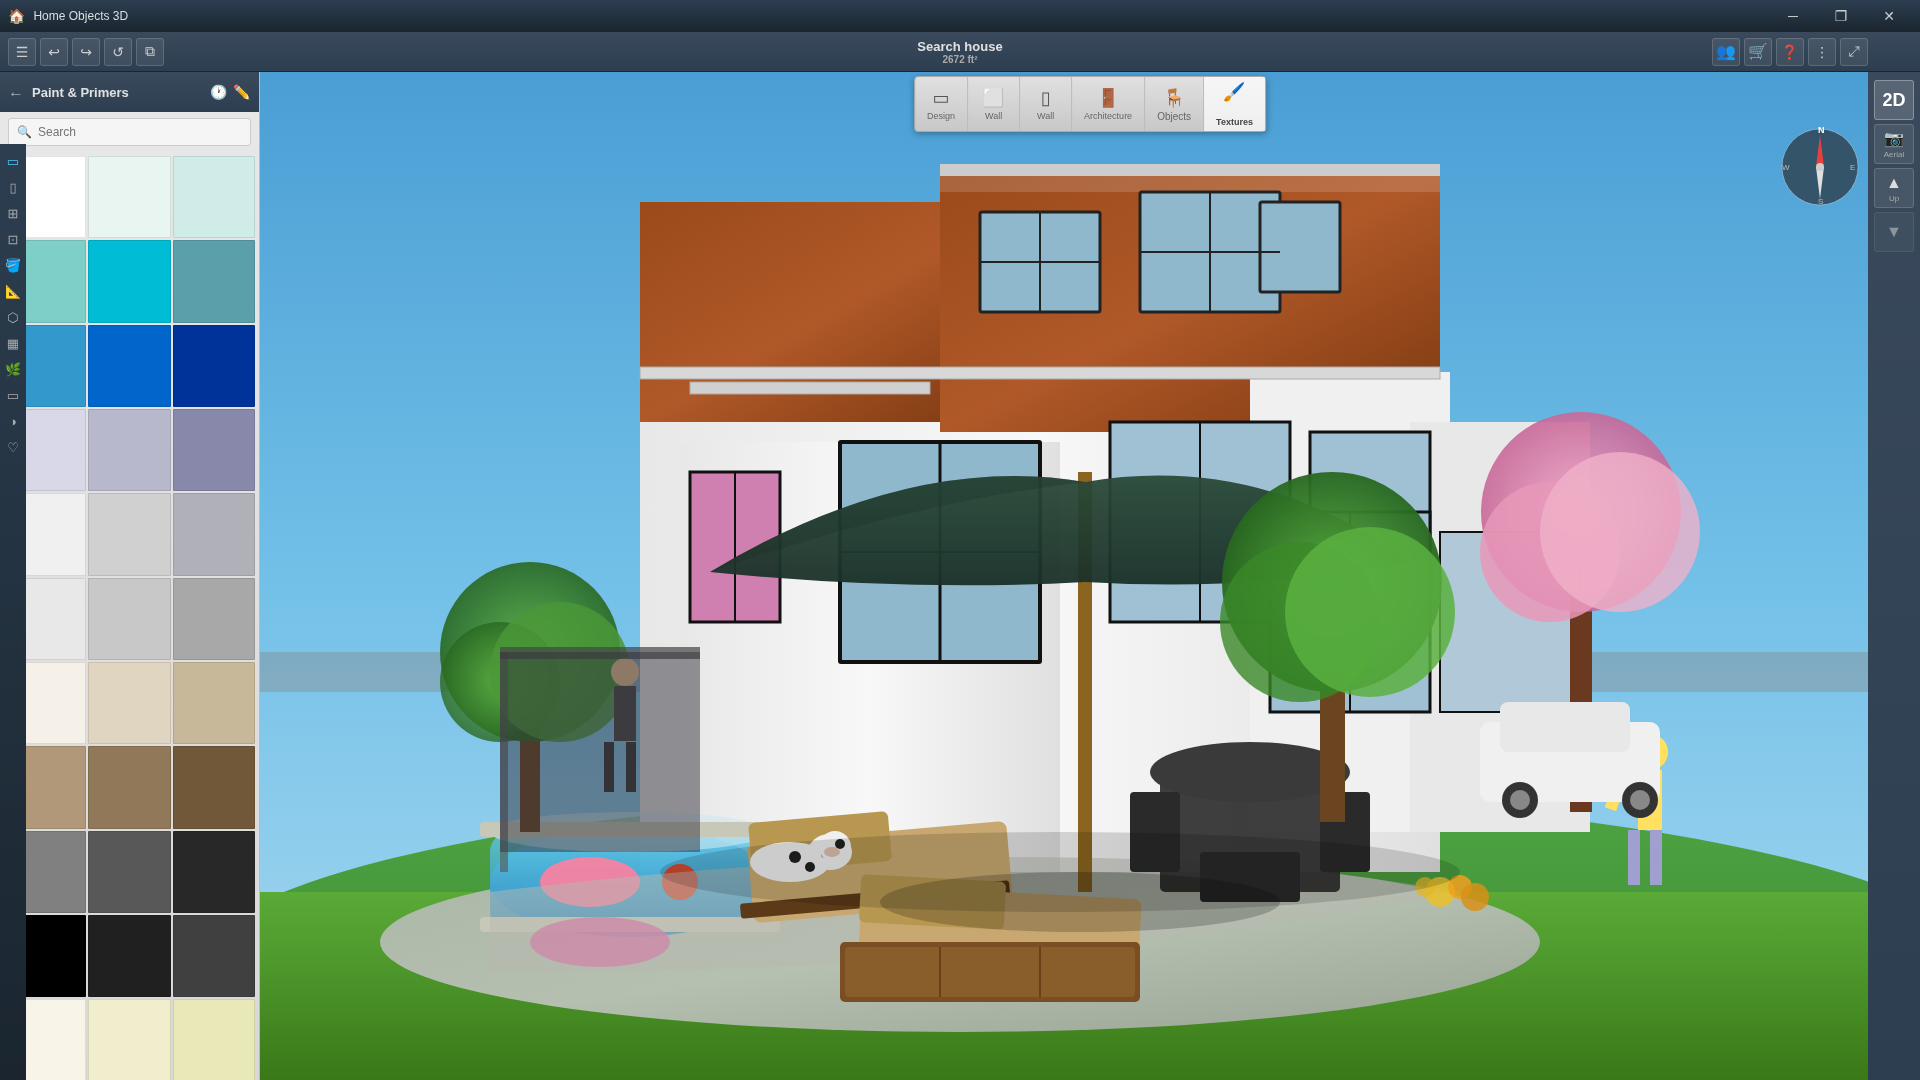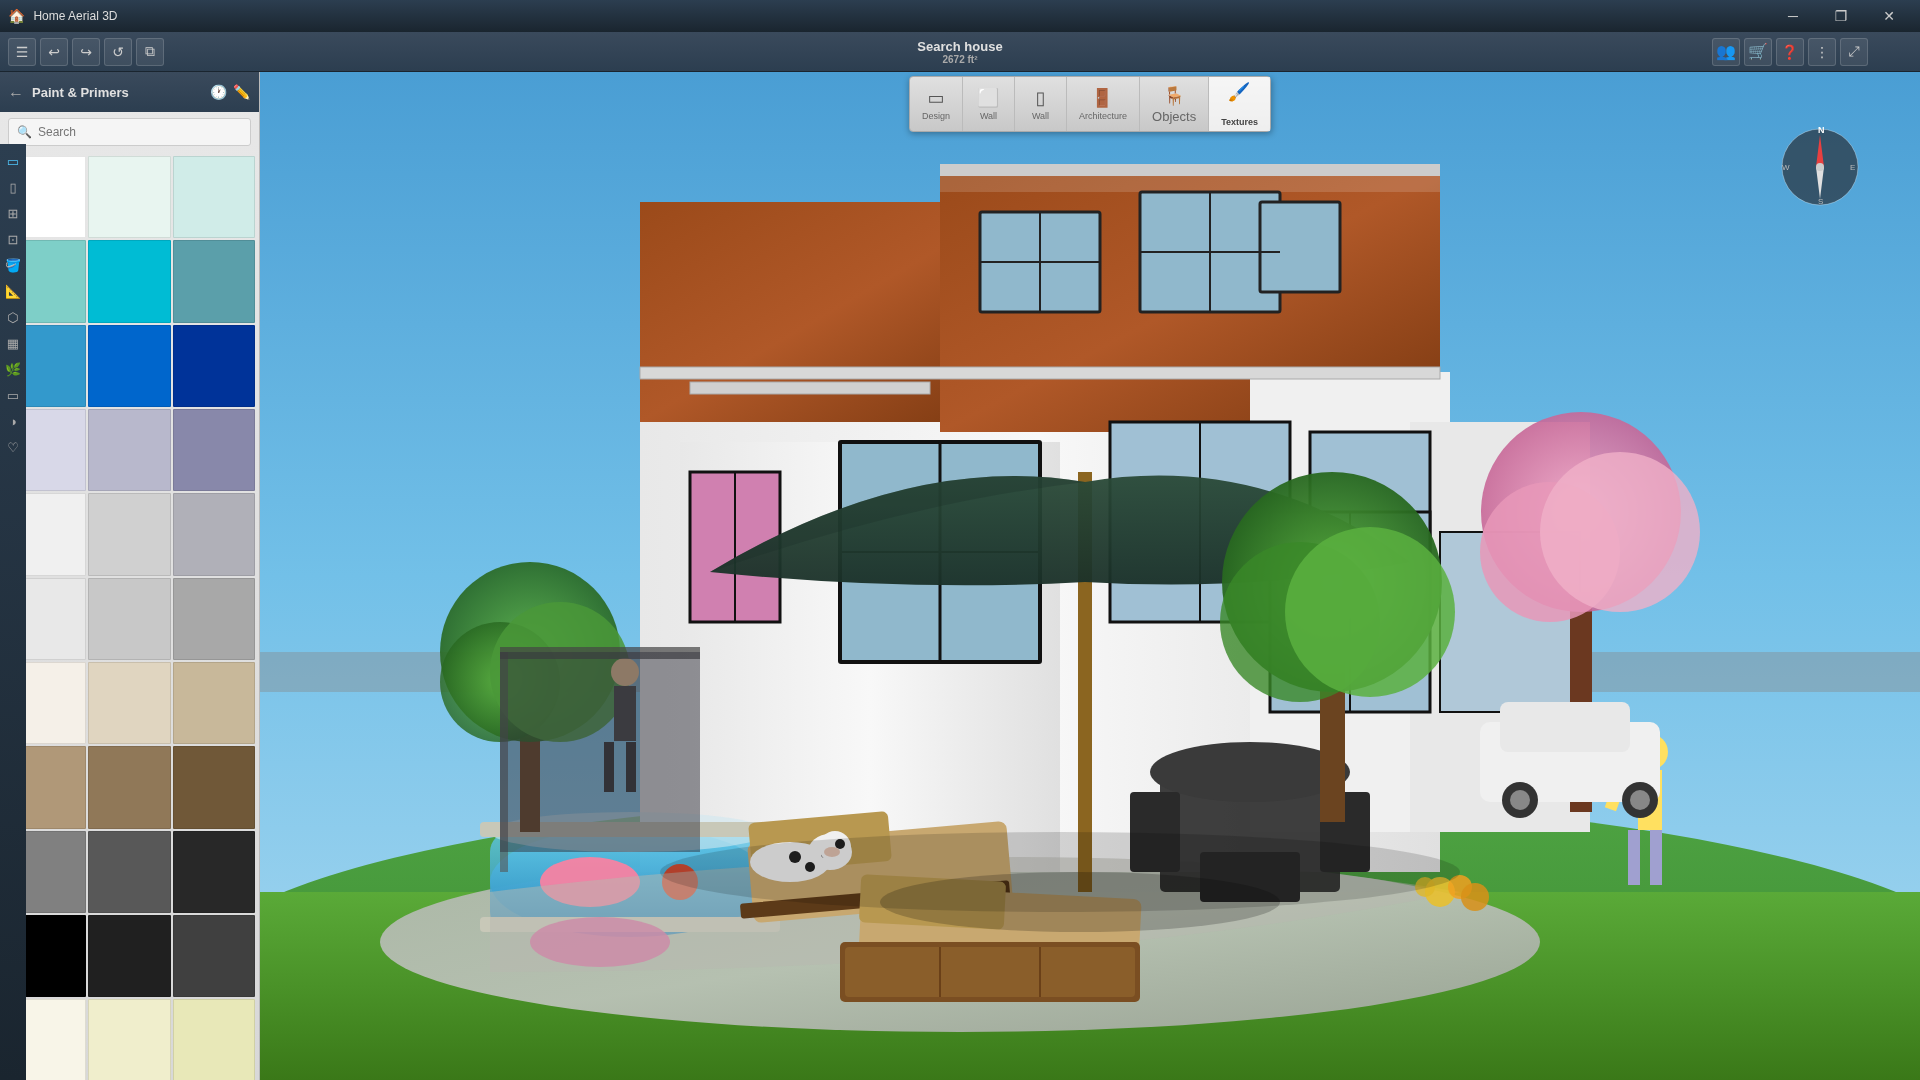--- a/index.html
+++ b/index.html
@@ -159,21 +159,21 @@
     #color-grid::-webkit-scrollbar { width: 6px; }
     #color-grid::-webkit-scrollbar-track { background: #d0d0d0; }
     #color-grid::-webkit-scrollbar-thumb { background: #999; border-radius: 3px; }
   </style>
 </head>
 <body>
 
 <div id="title-bar">
   <div class="left">
     <span style="font-size:14px;">🏠</span>
-    <span class="title">Home Aerial 3D</span>
+    <span class="title">Home Objects 3D</span>
   </div>
   <div class="win-controls">
     <button class="win-btn">─</button>
     <button class="win-btn">❐</button>
     <button class="win-btn close">✕</button>
   </div>
 </div>
 
 <div id="toolbar">
   <button class="toolbar-btn">☰</button>
@@ -280,21 +280,21 @@
       <div class="top-nav-btn">
         <span class="top-nav-icon">▯</span>
         <span style="font-size:9px;color:#666;">Wall</span>
       </div>
       <div class="top-nav-btn">
         <span class="top-nav-icon">🚪</span>
         <span style="font-size:9px;color:#666;">Architecture</span>
       </div>
       <div class="top-nav-btn">
         <span class="top-nav-icon">🪑</span>
-        <span style="font-size:13px;color:#666;">Objects</span>
+        <span style="font-size:10px;color:#666;">Objects</span>
       </div>
       <div class="top-nav-btn active">
         <span class="top-nav-icon">🖌️</span>
         <span style="font-size:9px;color:#444;font-weight:600;margin-top:12px;">Textures</span>
       </div>
     </div>
 
     <svg id="scene-canvas" viewBox="0 0 1660 1008" xmlns="http://www.w3.org/2000/svg">
 
       <defs>
@@ -517,14 +517,30 @@
 
         <circle cx="40" cy="40" r="4" fill="#ccc"></circle>
 
         <text x="38" y="6" fill="white" font-size="9" font-weight="bold">N</text>
         <text x="38" y="77" fill="#bbb" font-size="8">S</text>
         <text x="2" y="43" fill="#bbb" font-size="8">W</text>
         <text x="70" y="43" fill="#bbb" font-size="8">E</text>
       </svg>
     </div>
 
+    <div id="right-panel">
+      <div class="right-btn" id="btn-2d">
+        <span>2D</span>
+      </div>
+      <div class="right-btn">
+        <span class="right-btn-icon">📷</span>
+        <span class="right-btn-label">Aerial</span>
+      </div>
+      <div class="right-btn">
+        <span class="right-btn-icon">▲</span>
+        <span class="right-btn-label">Up</span>
+      </div>
+      <div class="right-btn" style="opacity:0.5;">
+        <span class="right-btn-icon">▼</span>
+      </div>
+    </div>
   </div>
 </div>
 
 </body></html>

